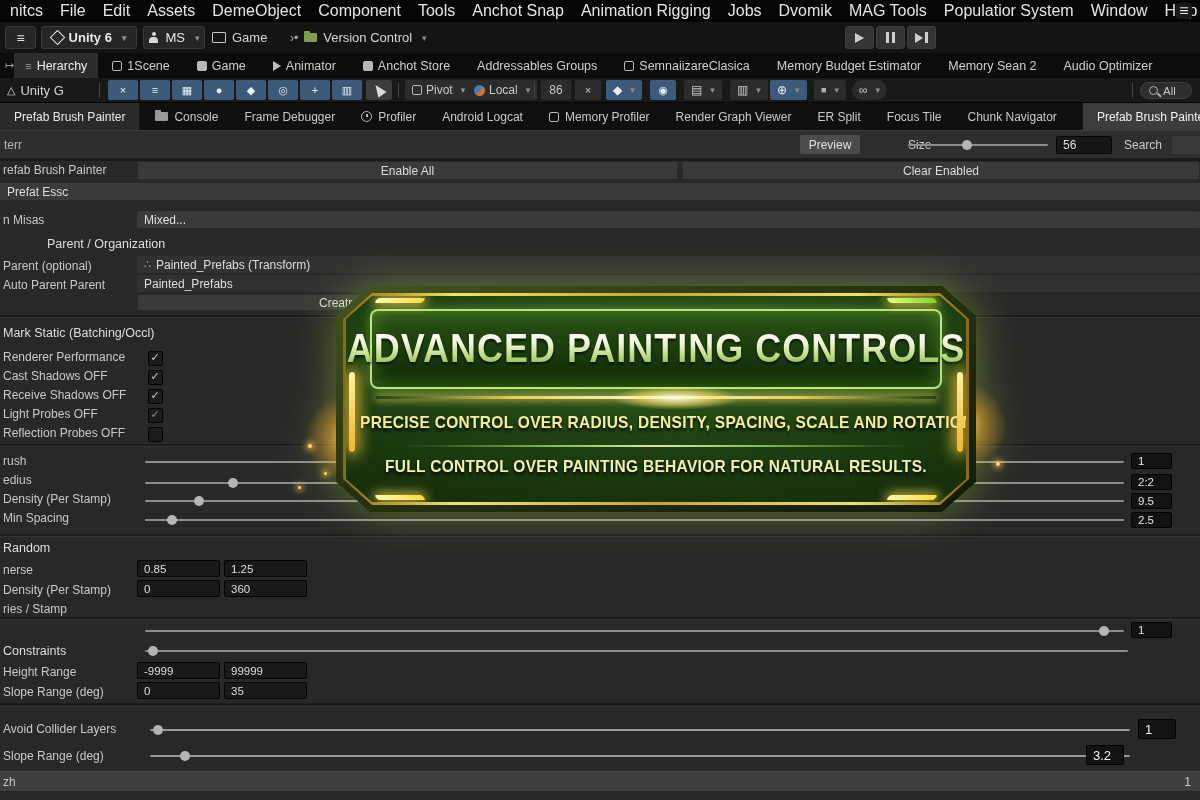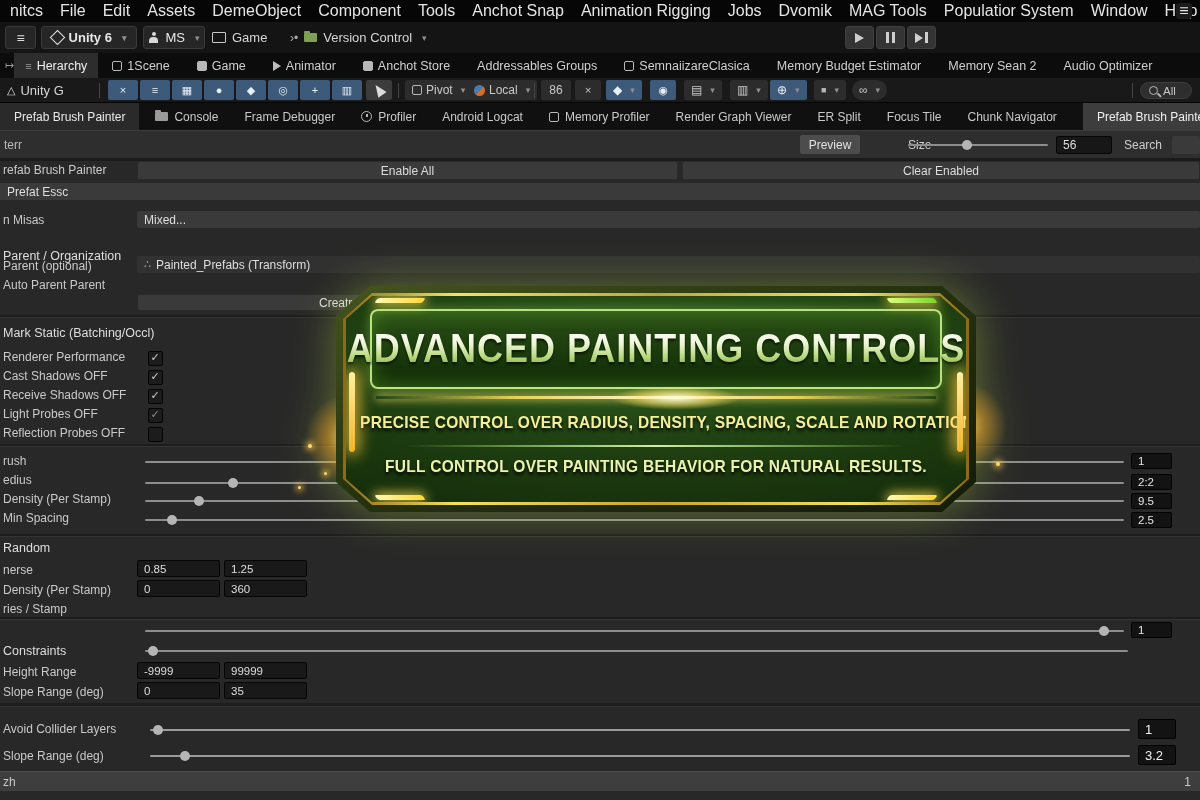--- a/index.html
+++ b/index.html
@@ -395,27 +395,30 @@
 
   <div class="fieldbar" style="left:0;top:183px;width:1200px;height:17px;border-radius:0;">
     <span>Prefat Essc</span>
   </div>
 
   <span class="lbl" style="top:213px;">n Misas</span>
   <div class="fieldbar" style="left:137px;top:211px;width:1063px;height:17px;">
     <span>Mixed...</span>
   </div>
 
-  <span class="header-lbl" style="top:249px;">Parent / Organization</span>
+  <span class="header-lbl" style="top:237px;margin-left:44px;">Parent / Organization</span>
   <span class="lbl" style="top:259px;">Parent (optional)</span>
   <div class="fieldbar" style="left:137px;top:256px;width:1063px;height:17px;background:#313131;">
     <span class="trico">∴</span>
     <span>Painted_Prefabs (Transform)</span>
   </div>
   <span class="lbl" style="top:278px;">Auto Parent Parent</span>
+  <div class="fieldbar" style="left:137px;top:275px;width:1063px;height:17px;background:#313131;">
+    <span>Painted_Prefabs</span>
+  </div>
   <div class="bigbtn" style="left:137px;top:294px;width:543px;height:17px;justify-content:flex-start;padding-left:181px;">
     <span>Creatr</span>
   </div>
 
   <div class="divider" style="top:315px;"></div>
 
   <span class="header-lbl" style="top:326px;">Mark Static (Batching/Occl)</span>
   <span class="lbl" style="top:350px;">Renderer Performance</span>
   <span class="cb on" style="left:148px;top:351px;"></span>
   <span class="lbl" style="top:369px;">Cast Shadows OFF</span>
@@ -520,21 +523,21 @@
     <span class="knob" style="left:0.8%;"></span>
   </div>
   <div class="vbox big" style="left:1138px;top:719px;">
     <span>1</span>
   </div>
 
   <span class="lbl" style="top:749px;">Slope Range (deg)</span>
   <div class="slider" style="left:150px;top:755px;width:980px;background:#9a9a9a;">
     <span class="knob" style="left:3.6%;"></span>
   </div>
-  <div class="vbox big" style="left:1138px;top:745px;">
+  <div class="vbox big" style="left:1086px;top:745px;">
     <span>3.2</span>
   </div>
 
   <div class="abs footerbar">
     <span class="lbl" style="top:3px;">zh</span>
     <span class="lbl" style="left:auto;right:9px;top:3px;">1</span>
   </div>
 
   <div class="banner">
     <span class="flare" style="left:-34px;top:104px;"></span>

